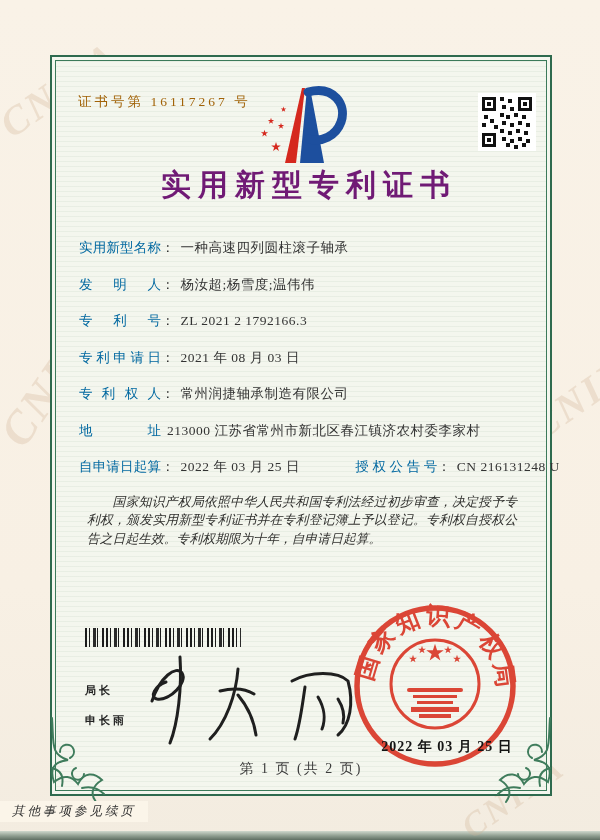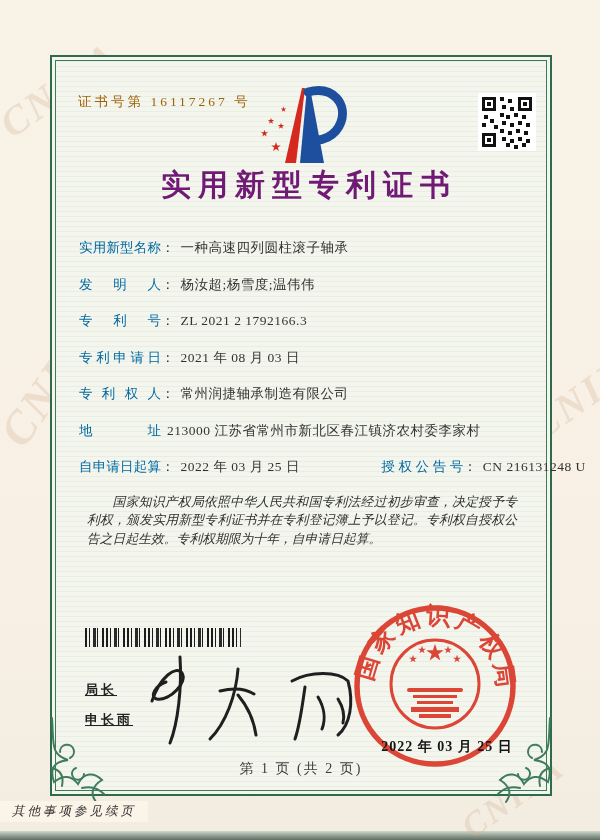--- a/index.html
+++ b/index.html
@@ -27,37 +27,37 @@
   .qr{position:absolute;left:426px;top:36px;z-index:5;background:#fff;padding:2px;}
   .title{position:absolute;left:16px;right:0;top:108px;text-align:center;
     font-size:30px;font-weight:bold;letter-spacing:7px;color:#701a75;z-index:5;}
   
   .rows{position:absolute;left:27px;right:20px;top:180px;z-index:5;}
   .row{height:36.5px;line-height:22px;font-size:13.5px;color:#333;white-space:nowrap;}
   .flabel{display:inline-block;width:82px;text-align:justify;text-align-last:justify;
     vertical-align:top;color:#0369a1;}
   .fcolon{display:inline-block;margin-right:6px;}
   .fvalue{letter-spacing:0.5px;}
-  .grant .pair2{display:inline-block;margin-left:78px;}
+  .grant .pair2{display:inline-block;margin-left:52px;}
   
   .paras{position:absolute;left:27px;right:25px;top:428px;z-index:5;
     font-size:12.8px;line-height:18.4px;color:#30302e;font-style:italic;
     text-align:justify;}
   .paras p{margin:8px;text-indent:2em;}
   
   .barcode{position:absolute;left:33px;top:571px;width:156px;height:19px;z-index:5;
     background:repeating-linear-gradient(90deg,
       #1c1c1c 0 2px,transparent 2px 4px,
       #1c1c1c 4px 5px,transparent 5px 8px,
       #2a2a2a 8px 11px,transparent 11px 12px,
       #1c1c1c 12px 13px,transparent 13px 17px,
       #1c1c1c 17px 19px,transparent 19px 21px);}
   
-  .sig-titles{position:absolute;left:33px;top:618px;z-index:5;font-size:13px;
-    letter-spacing:3px;color:#222;line-height:30px;font-weight:bold;text-decoration:underline;}
+  .sig-titles{position:absolute;left:33px;top:618px;z-index:5;font-size:11px;
+    letter-spacing:3px;color:#222;line-height:30px;font-weight:bold;}
   .sig-script{position:absolute;left:88px;top:592px;z-index:5;}
   
   .seal{position:absolute;left:293px;top:541px;z-index:4;opacity:0.9;}
   .seal-date{position:absolute;left:305px;top:681px;width:180px;text-align:center;
     z-index:5;font-size:14px;font-weight:bold;color:#151515;letter-spacing:1px;}
   .page-num{position:absolute;left:0;right:0;top:703px;text-align:center;
     font-size:14px;color:#3c3c3c;letter-spacing:2px;z-index:5;}
   
   .continuation{position:absolute;left:0;right:0;top:801px;z-index:3;}
   .continuation span{display:inline-block;background:#fbf5e9;padding:2px 12px;

